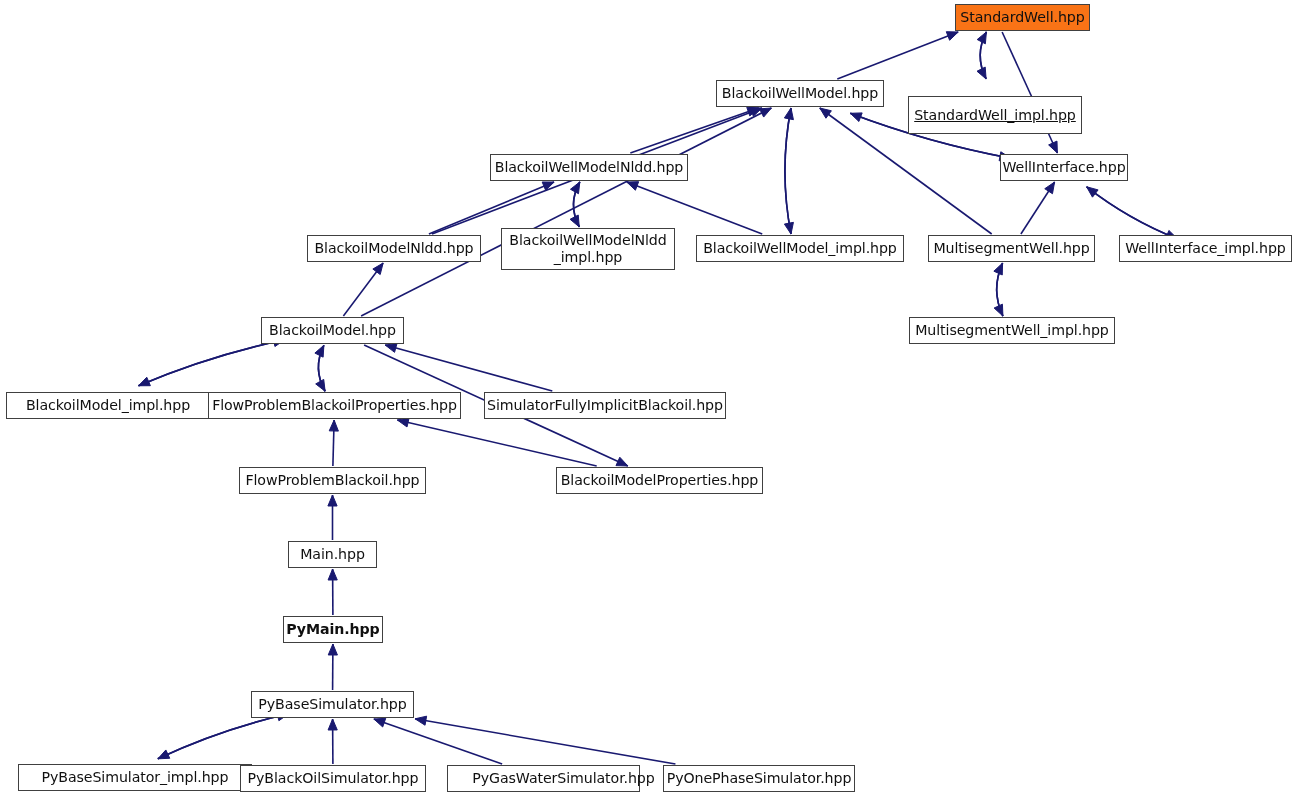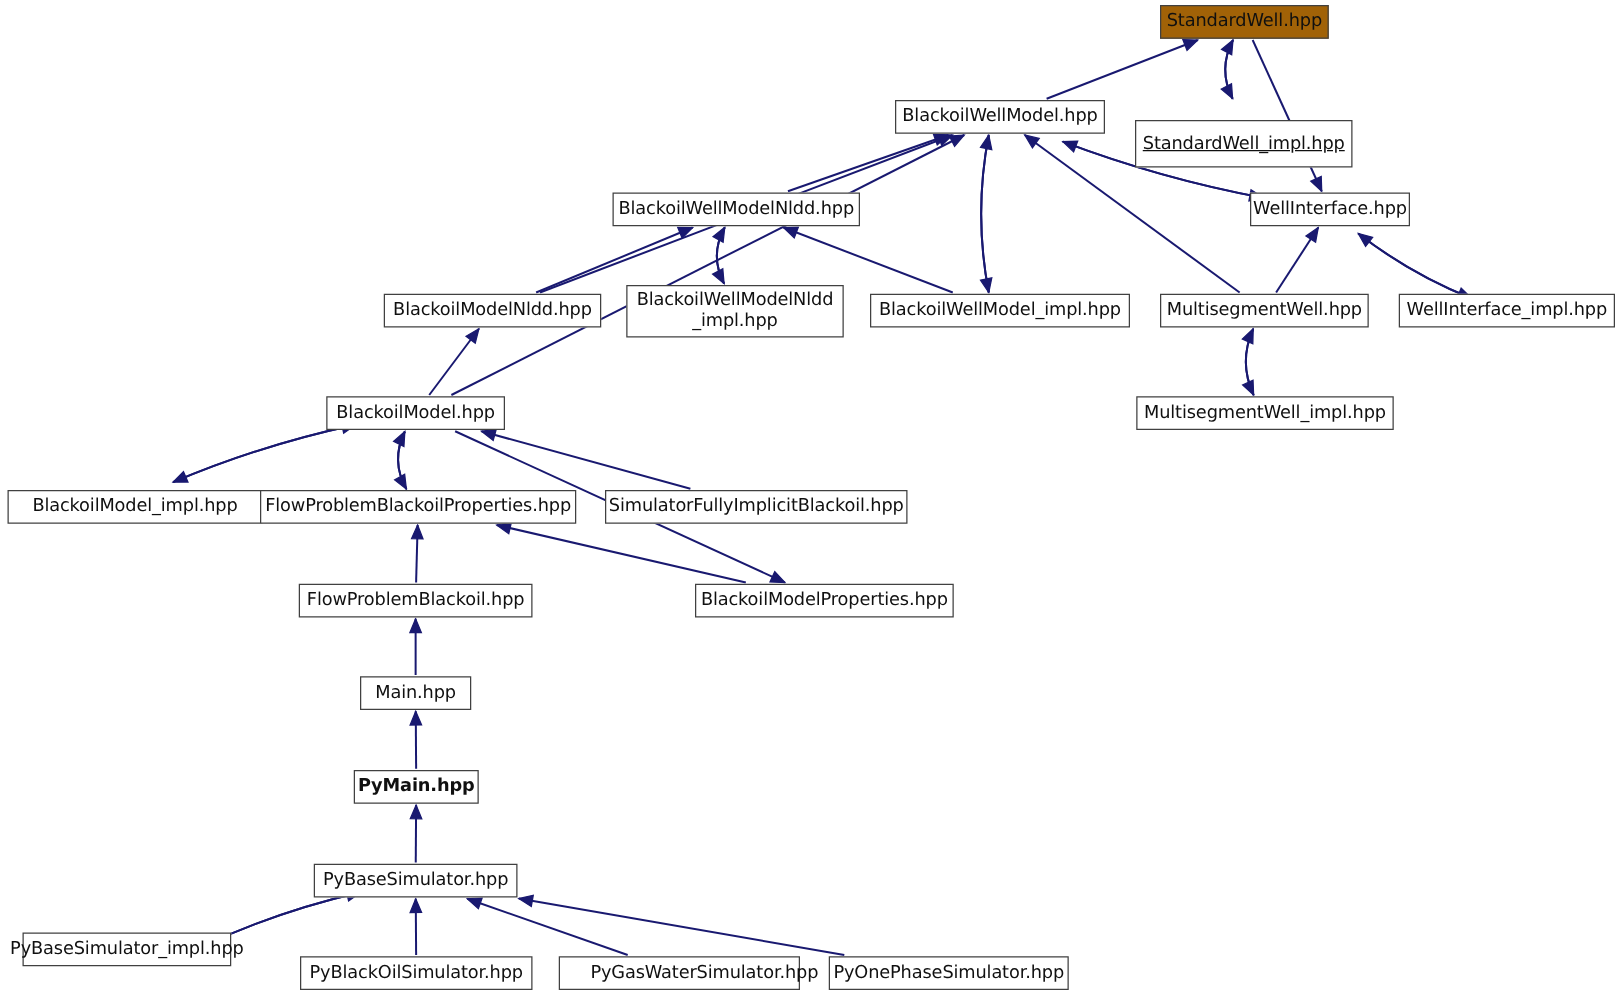--- a/index.html
+++ b/index.html
@@ -43,21 +43,22 @@
     line-height: 1.18;
     display: flex;
     align-items: center;
     justify-content: center;
     text-align: center;
     white-space: pre;
     letter-spacing: -0.1px;
     z-index: 4;
   }
   .node-box.highlight {
-    background: #a16207;
+    background: #f97316;
+    margin-left: 27px;
   }
   .node-label {
     pointer-events: none;
   }
 </style>
 </head>
 <body>
 
 <div id="graph-root">
   <svg id="graph-svg" viewBox="0 0 1297 799" preserveAspectRatio="none" aria-hidden="true">
@@ -153,18 +154,18 @@
       <div class="node-box" style="left: 909px; top: 317px; width: 206px; height: 27px;"><span class="node-label">MultisegmentWell_impl.hpp</span></div>
       <div class="node-box" style="left: 261px; top: 317px; width: 143px; height: 27px;"><span class="node-label">BlackoilModel.hpp</span></div>
       <div class="node-box" style="left: 6px; top: 392px; width: 204px; height: 27px;"><span class="node-label">BlackoilModel_impl.hpp</span></div>
       <div class="node-box" style="left: 208px; top: 392px; width: 253px; height: 27px;"><span class="node-label">FlowProblemBlackoilProperties.hpp</span></div>
       <div class="node-box" style="left: 484px; top: 392px; width: 242px; height: 27px;"><span class="node-label">SimulatorFullyImplicitBlackoil.hpp</span></div>
       <div class="node-box" style="left: 556px; top: 467px; width: 207px; height: 27px;"><span class="node-label">BlackoilModelProperties.hpp</span></div>
       <div class="node-box" style="left: 239px; top: 467px; width: 187px; height: 27px;"><span class="node-label">FlowProblemBlackoil.hpp</span></div>
       <div class="node-box" style="left: 288px; top: 541px; width: 89px; height: 27px;"><span class="node-label">Main.hpp</span></div>
       <div class="node-box" style="left: 283px; top: 616px; width: 100px; height: 27px; font-weight: bold;"><span class="node-label">PyMain.hpp</span></div>
       <div class="node-box" style="left: 251px; top: 691px; width: 163px; height: 27px;"><span class="node-label">PyBaseSimulator.hpp</span></div>
-      <div class="node-box" style="left: 18px; top: 746px; width: 167px; height: 27px;"><span class="node-label">PyBaseSimulator_impl.hpp</span></div>
+      <div class="node-box" style="left: 18px; top: 764px; width: 234px; height: 27px;"><span class="node-label">PyBaseSimulator_impl.hpp</span></div>
       <div class="node-box" style="left: 240px; top: 765px; width: 186px; height: 27px;"><span class="node-label">PyBlackOilSimulator.hpp</span></div>
       <div class="node-box" style="left: 447px; top: 765px; width: 193px; height: 27px; padding-left: 40px;"><span class="node-label">PyGasWaterSimulator.hpp</span></div>
       <div class="node-box" style="left: 663px; top: 765px; width: 192px; height: 27px;"><span class="node-label">PyOnePhaseSimulator.hpp</span></div>
     </div>
 </div>
 
 </body></html>

